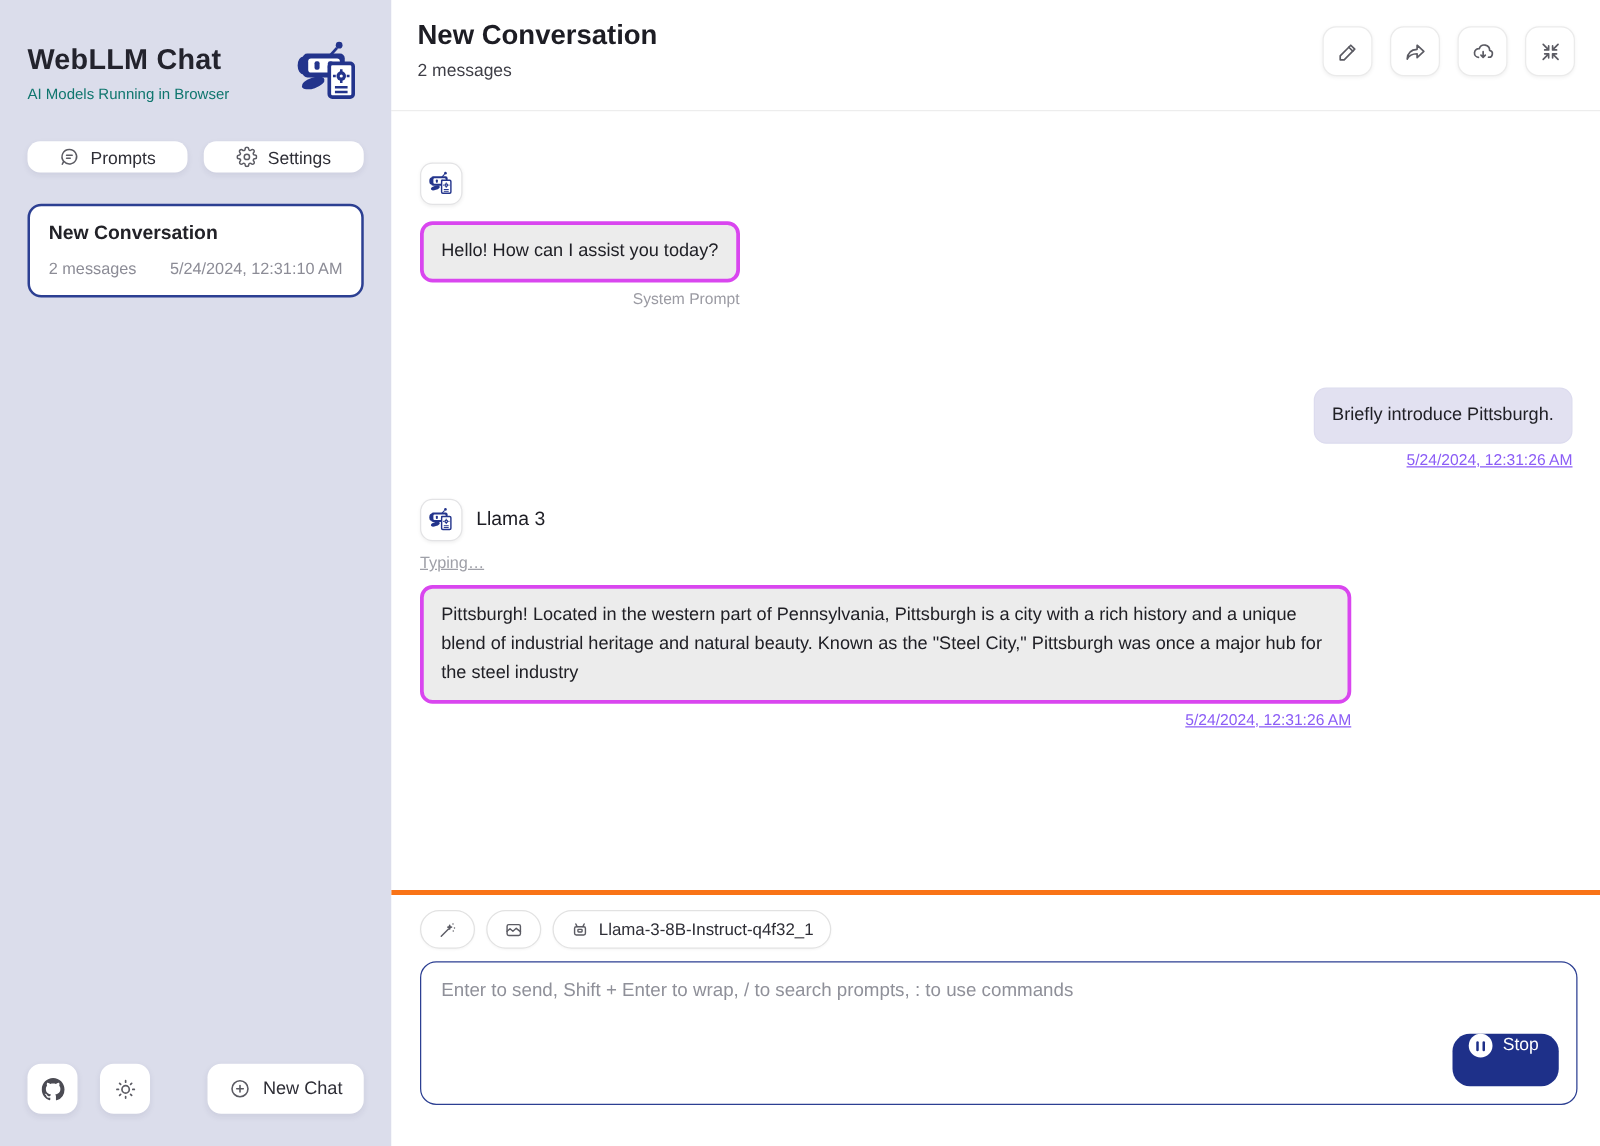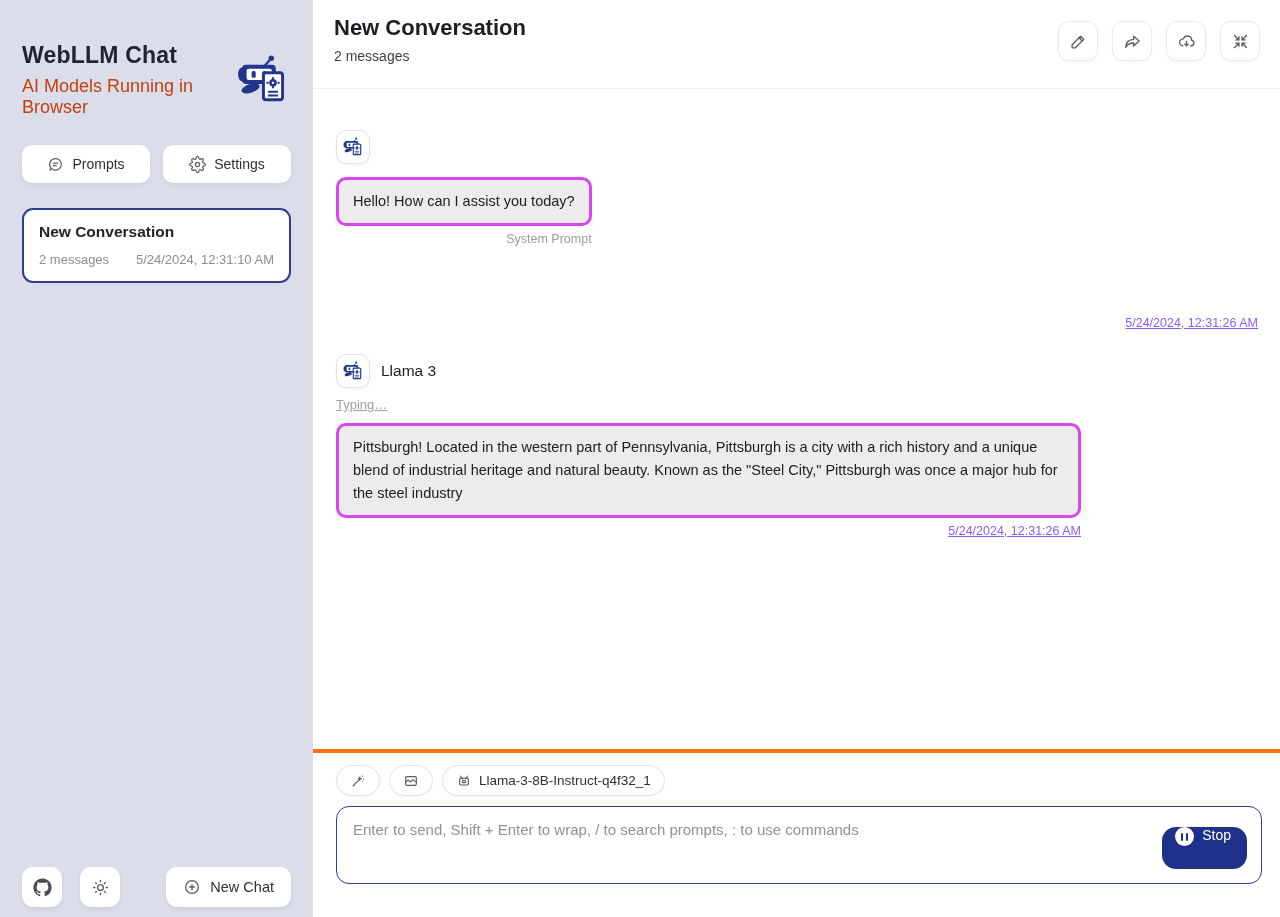--- a/index.html
+++ b/index.html
@@ -9,46 +9,46 @@
     display:flex;
     font-family:"Liberation Sans", sans-serif;
     background:#ffffff; color:#26262e;
   }
   svg { display:block; }
 
   
   .sidebar {
     width:313px; height:100%;
     background:#dbddeb;
-    padding:42px 22px 22px 22px;
+    padding:30px 22px 22px 22px;
     position:relative; flex-shrink:0;
   }
   .brand { display:flex; justify-content:space-between; align-items:center; }
   .brand-title { font-size:23px; font-weight:bold; color:#23232d; letter-spacing:.2px; }
-  .brand-subtitle { font-size:18px; color:#c2410c; margin-top:7px; }
+  .brand-subtitle { font-size:12px; color:#0f766e; margin-top:7px; }
   .logo { width:54px; height:56px; flex-shrink:0; }
 
   .sidebar-actions { display:flex; gap:13px; margin-top:27px; }
   .action-btn {
-    flex:1; height:38px; background:#fff; border:none; border-radius:10px;
+    flex:1; height:25px; background:#fff; border:none; border-radius:10px;
     display:flex; align-items:center; justify-content:center; gap:8px;
     font-family:inherit; font-size:14px; color:#2e2e36; cursor:pointer;
     box-shadow:0 2px 5px rgba(40,40,80,.08);
   }
   .action-btn svg { width:17px; height:17px; }
 
   .conversation-card {
     margin-top:25px; background:#fff;
     border:2px solid #2c3f92; border-radius:11px;
     padding:13px 15px 14px 15px; cursor:pointer;
   }
   .conv-title { font-size:15.5px; font-weight:bold; color:#222228; }
   .conv-meta { display:flex; justify-content:space-between; margin-top:11px; font-size:13px; color:#8c8c96; }
 
-  .sidebar-footer { position:absolute; left:22px; right:22px; bottom:10px; display:flex; align-items:flex-start; }
+  .sidebar-footer { position:absolute; left:22px; right:22px; bottom:26px; display:flex; align-items:flex-start; }
   .sq-btn {
     width:40px; height:40px; background:#fff; border:none; border-radius:11px;
     display:flex; align-items:center; justify-content:center; cursor:pointer;
     box-shadow:0 2px 5px rgba(40,40,80,.08);
   }
   .sq-btn + .sq-btn { margin-left:18px; }
   .footer-spacer { flex:1; }
   .new-chat-btn {
     height:40px; background:#fff; border:none; border-radius:11px;
     display:flex; align-items:center; gap:9px; padding:0 17px;
@@ -109,21 +109,21 @@
     height:31px; background:#fff; border:1px solid #e2e2e2; border-radius:16px;
     display:flex; align-items:center; justify-content:center; gap:7px; padding:0 13px;
     font-family:inherit; font-size:13.5px; color:#2e2e36; cursor:pointer;
     box-shadow:0 1px 2px rgba(0,0,0,.04);
   }
   .pill svg { width:16px; height:16px; }
 
   .input-box {
     margin-top:10px; position:relative;
     border:1.5px solid #2c3f92; border-radius:13px;
-    height:78px; background:#fff; padding:12px 14px;
+    height:115px; background:#fff; padding:12px 14px;
   }
   .input-box textarea {
     width:100%; height:100%; border:none; outline:none; resize:none;
     font-family:inherit; font-size:15px; color:#33333b; background:transparent;
   }
   .input-box textarea::placeholder { color:#8f9099; }
   .stop-btn {
     position:absolute; right:14px; bottom:14px;
     height:42px; padding:0 16px 0 13px;
     background:#1e3089; color:#fff; border:none; border-radius:14px;
@@ -261,20 +261,21 @@
             <use href="#robot-logo"></use>
           </svg>
       </div>
       <div class="bubble-wrap">
         <div class="bubble assistant">Hello! How can I assist you today?</div>
         <div class="msg-meta meta-light">System Prompt</div>
       </div>
     </div>
 
     <div class="msg-user">
+      <div class="bubble user">Briefly introduce Pittsburgh.</div>
       <div class="msg-meta meta-dark">5/24/2024, 12:31:26 AM</div>
     </div>
 
     <div class="msg-llm">
       <div class="llm-head">
         <div class="avatar-btn">
           <svg>
               <use href="#robot-logo"></use>
             </svg>
         </div>

